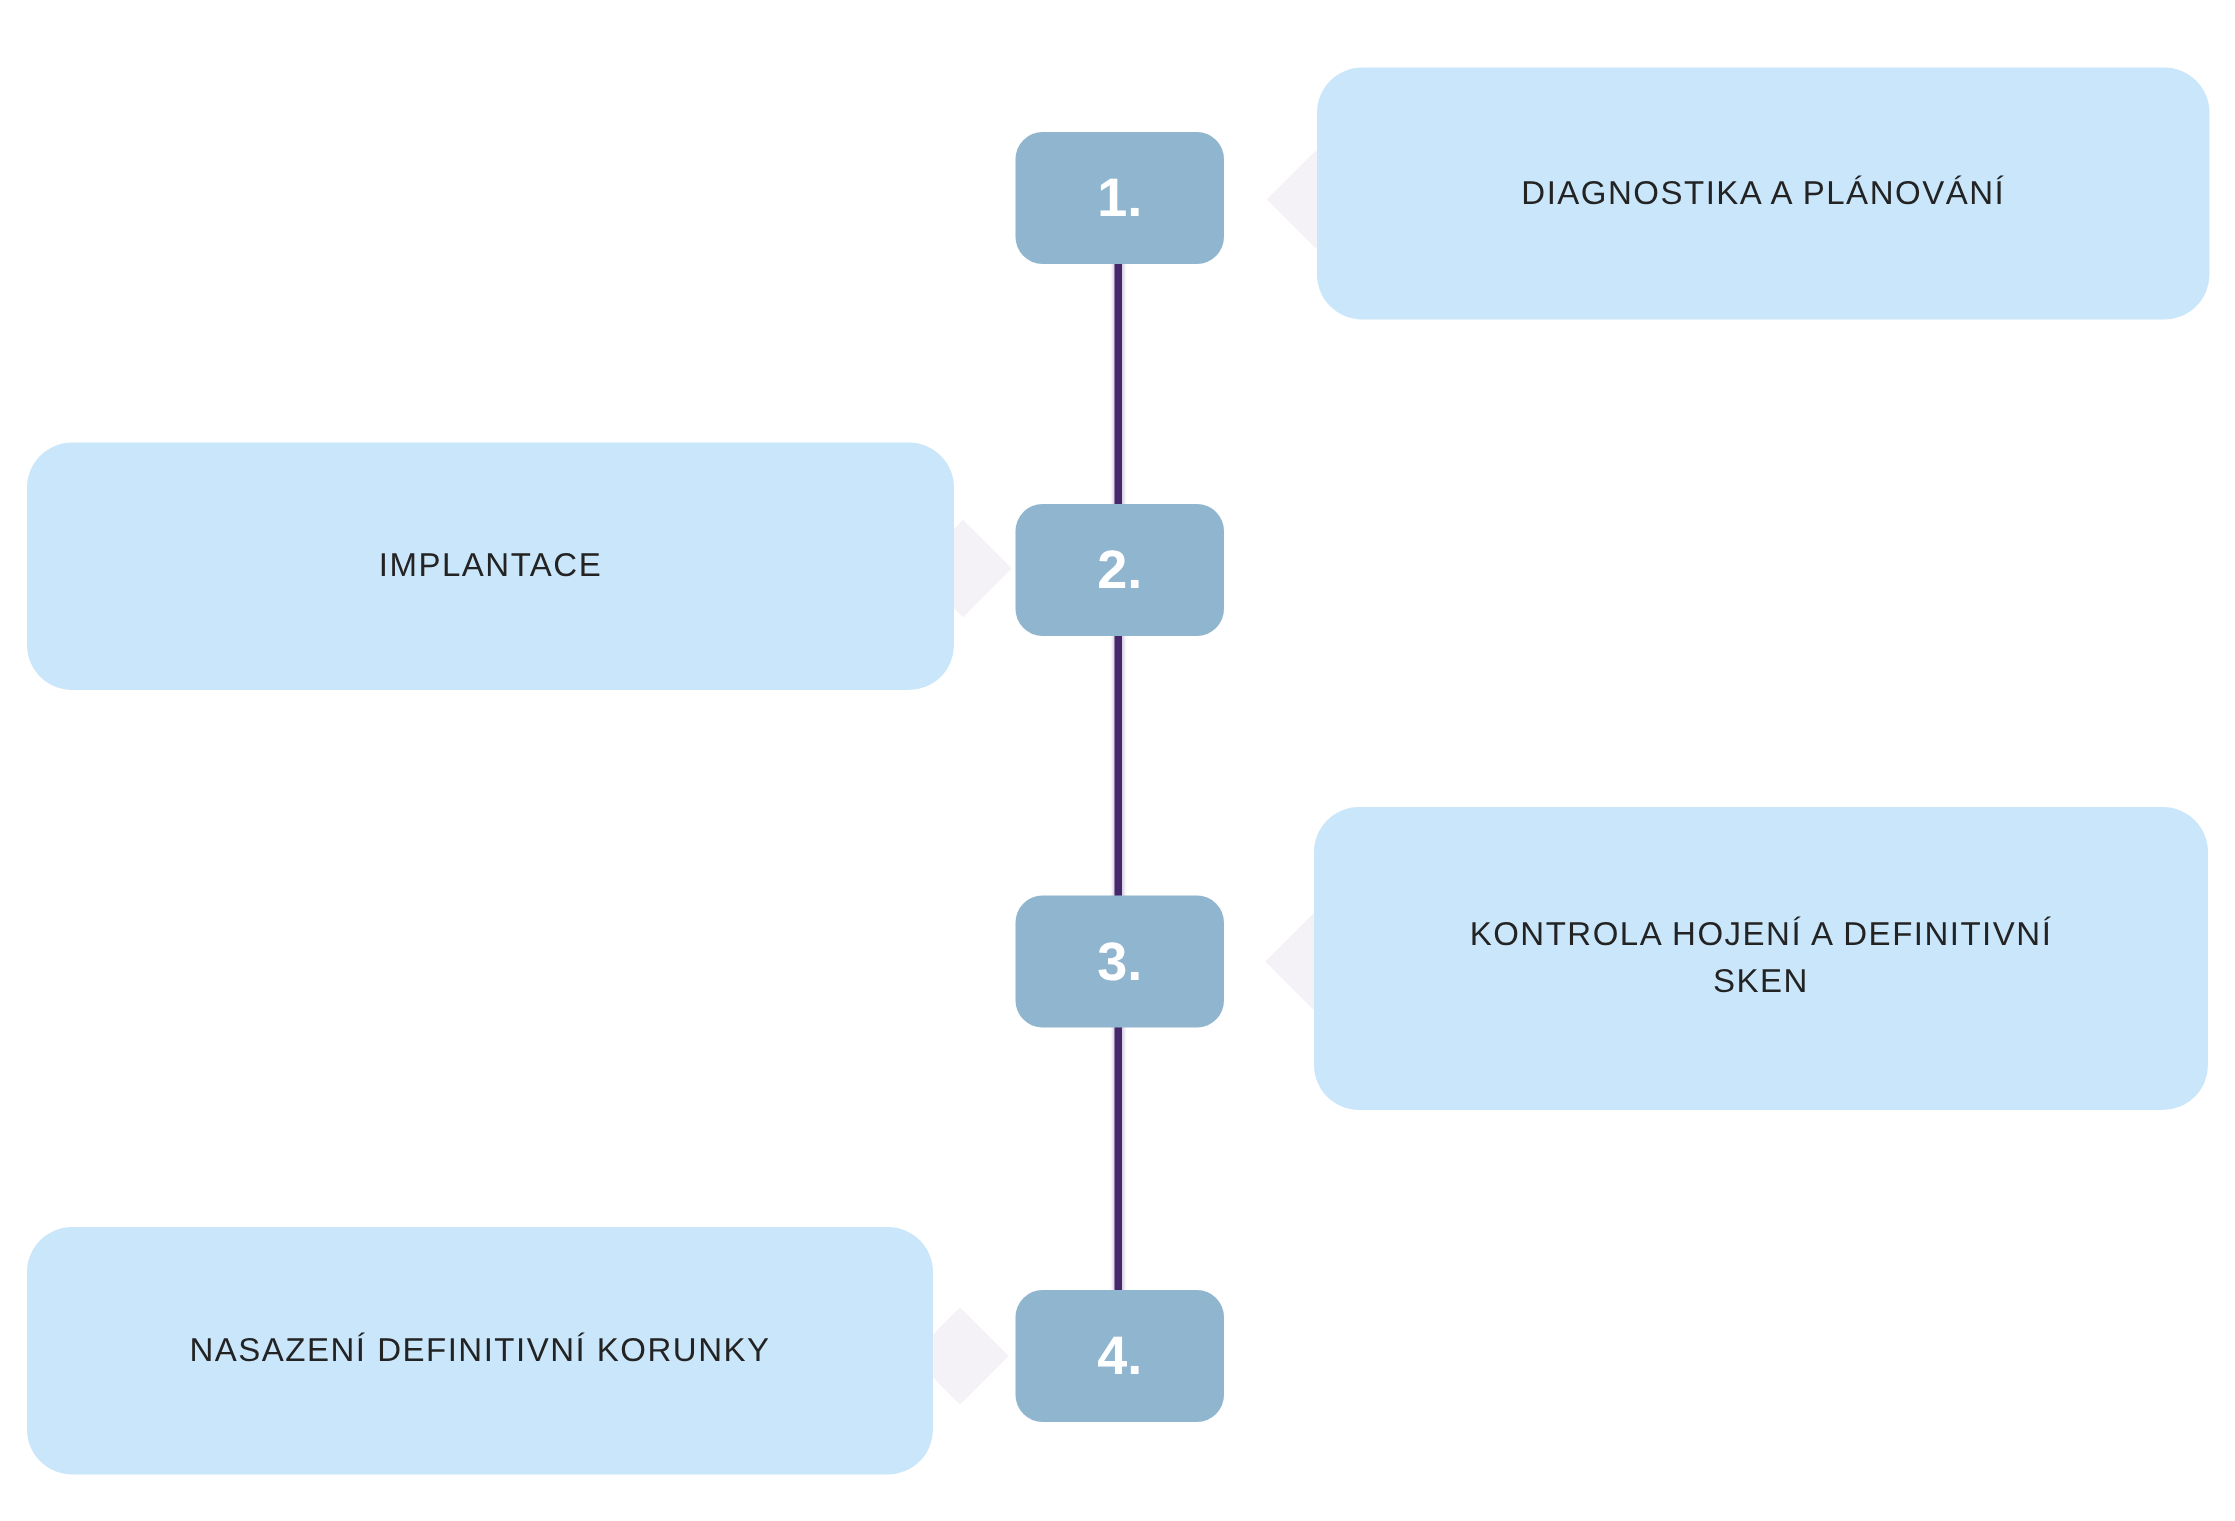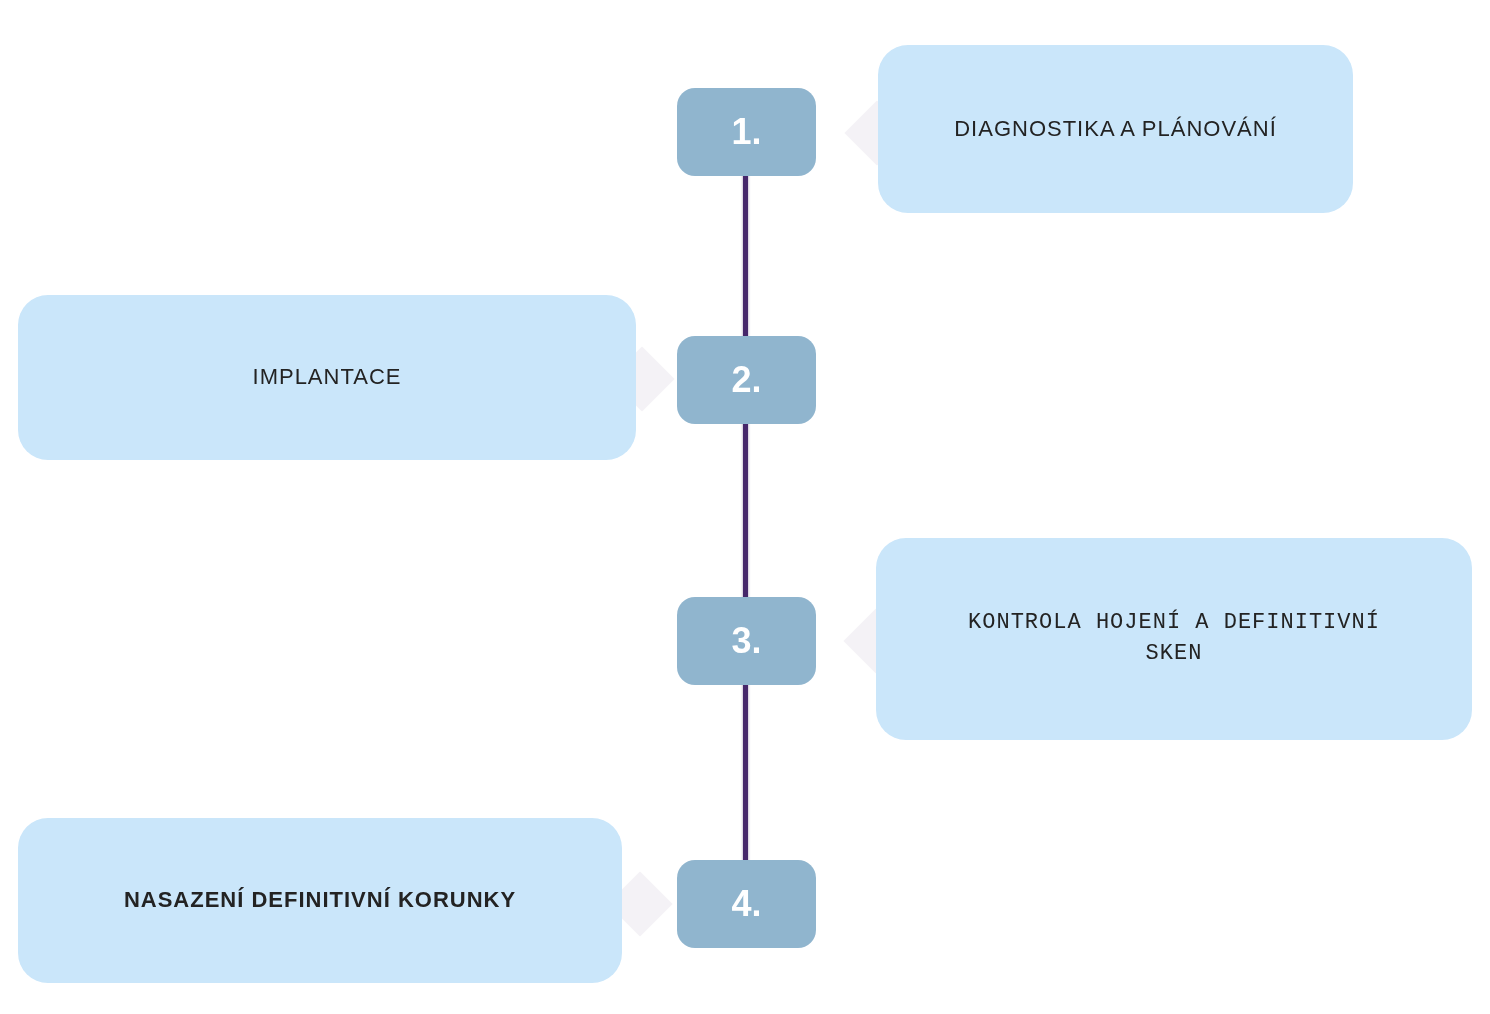--- a/index.html
+++ b/index.html
@@ -49,24 +49,24 @@
     justify-content: center;
     text-align: center;
     color: #232323;
     font-size: 22px;
     letter-spacing: 1px;
     line-height: 1.4;
     padding: 0 70px;
     box-sizing: border-box;
     z-index: 3;
   }
-  .b1 { left: 878px; top: 45px;  width: 475px; height: 168px; }
+  .b1 { left: 878px; top: 45px;  width: 595px; height: 168px; }
   .b2 { left: 18px;  top: 295px; width: 618px; height: 165px; }
-  .b3 { left: 876px; top: 538px; width: 596px; height: 202px; font-family: Liberation Mono, monospace; }
-  .b4 { left: 18px;  top: 818px; width: 604px; height: 165px; font-weight: bold; }
+  .b3 { left: 876px; top: 538px; width: 596px; height: 202px; }
+  .b4 { left: 18px;  top: 818px; width: 604px; height: 165px; }
   
   .num-box {
     position: absolute;
     width: 139px;
     height: 88px;
     background: #90b5ce;
     border-radius: 18px;
     display: flex;
     align-items: center;
     justify-content: center;

